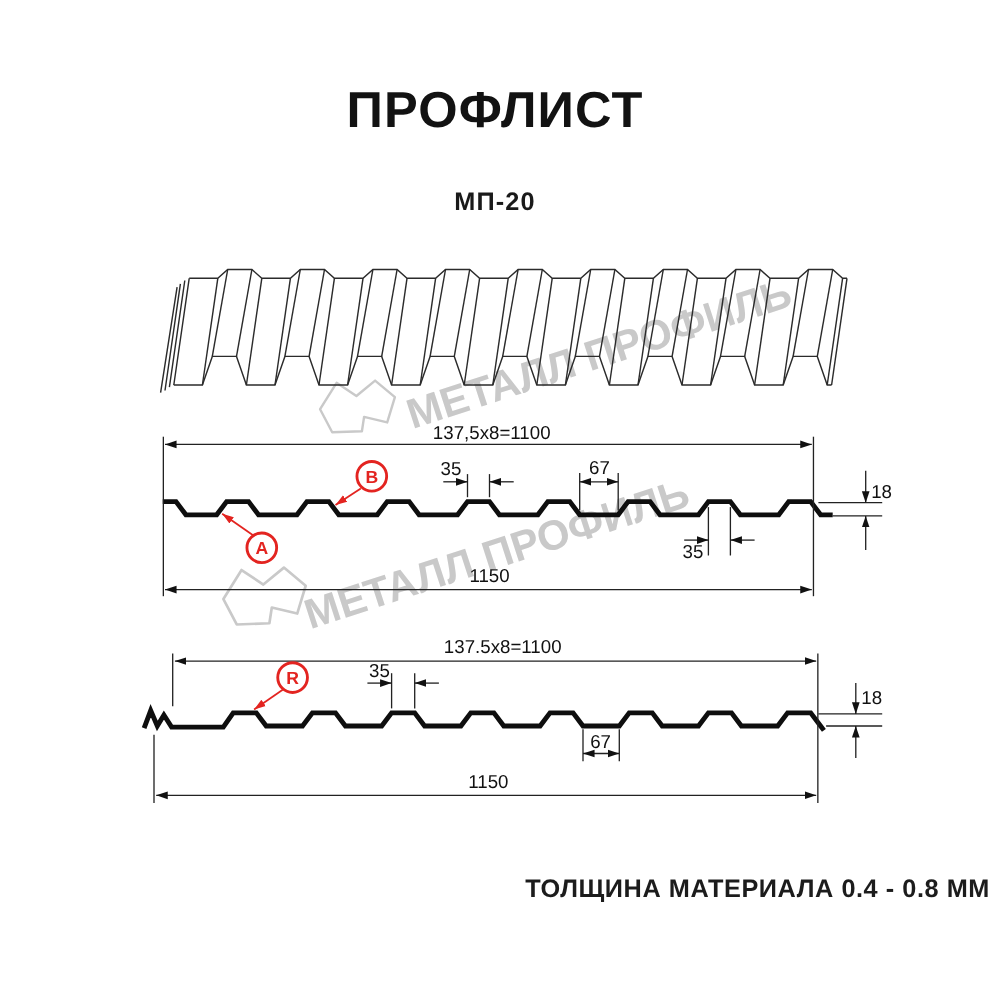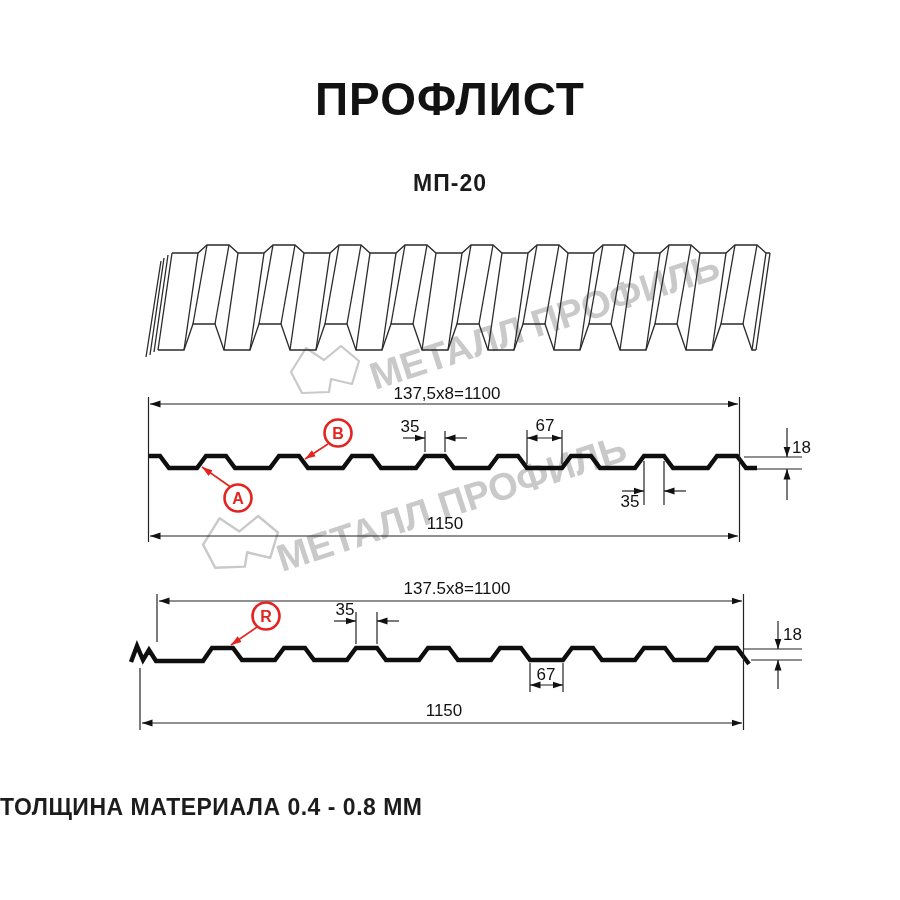--- a/index.html
+++ b/index.html
@@ -2,21 +2,21 @@
 <html><head>
 <meta charset="utf-8">
 <style>
   html,body{margin:0;padding:0;background:#ffffff;}
   .page{position:relative;width:900px;height:900px;background:#fff;overflow:hidden;
         font-family:"Liberation Sans", sans-serif;}
   .title{position:absolute;left:0;right:0;top:72px;text-align:center;
          font-size:46px;font-weight:700;letter-spacing:1px;color:#121212;}
   .subtitle{position:absolute;left:0;right:0;top:127px;text-align:center;
          font-size:23px;font-weight:600;letter-spacing:1px;color:#1a1a1a;margin-top:43px;}
-  .footer{position:absolute;left:0;right:0;top:794px;text-align:left;
+  .footer{position:absolute;left:0;right:0;top:794px;text-align:right;
          font-size:23px;font-weight:600;letter-spacing:0.5px;color:#1c1c1c;}
   svg{position:absolute;left:0;top:0;}
   .thin{stroke:#2b2b2b;stroke-width:1.3;fill:none;}
   .dimline{stroke:#222;stroke-width:1.2;fill:none;}
   .prof{stroke:#0e0e0e;stroke-width:4.4;fill:none;stroke-linejoin:miter;}
   .dimtxt{font-family:"Liberation Sans",sans-serif;font-size:17px;fill:#111;}
   .redln{stroke:#e32420;stroke-width:1.6;fill:none;}
   .redcirc{stroke:#e32420;stroke-width:2.6;fill:#ffffff;}
   .redtxt{font-family:"Liberation Sans",sans-serif;font-size:16px;font-weight:700;
           fill:#e32420;text-anchor:middle;}

